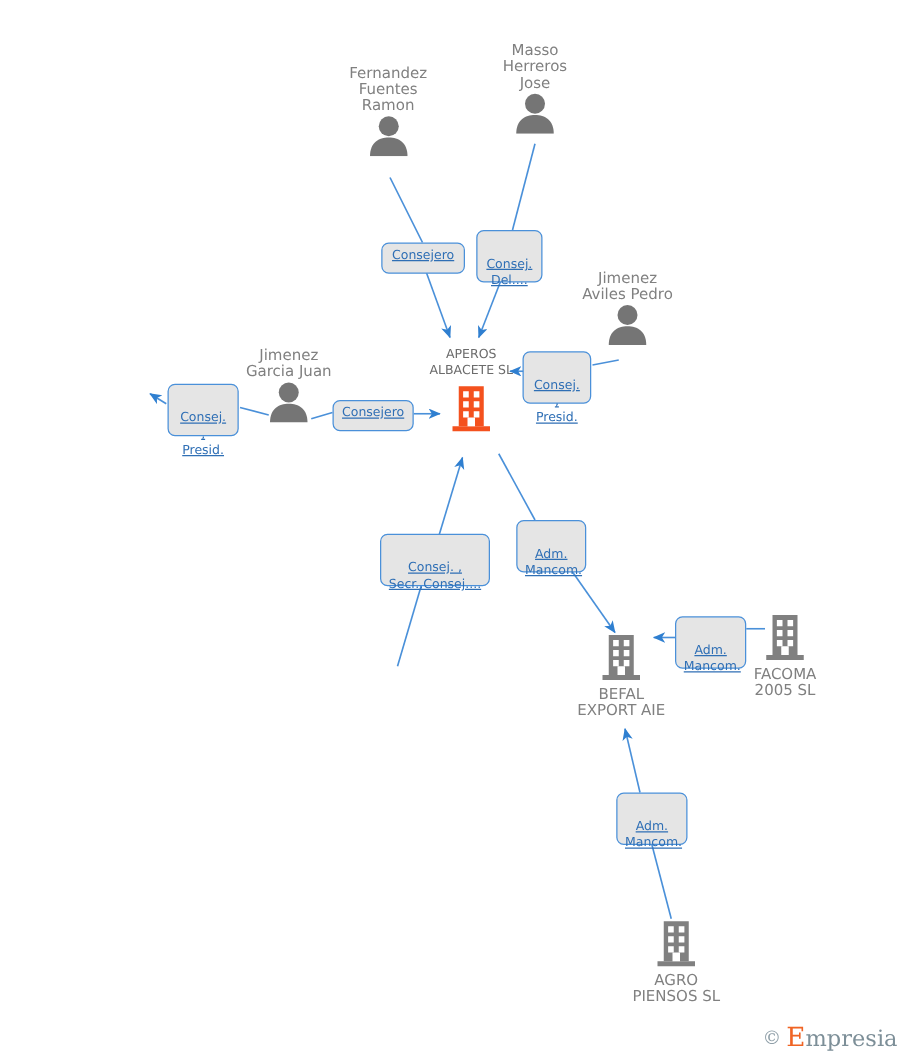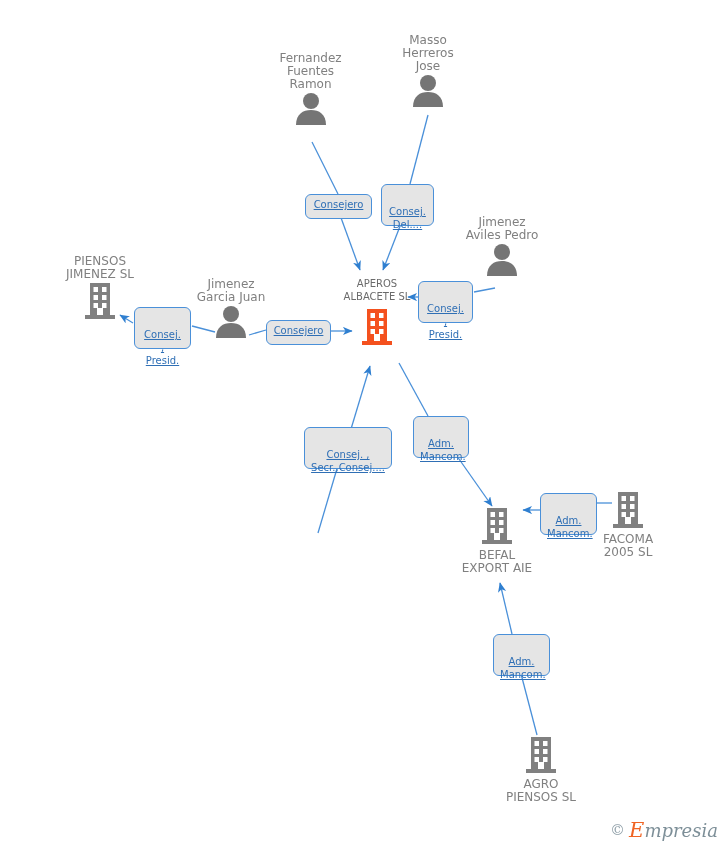--- a/index.html
+++ b/index.html
@@ -72,21 +72,20 @@
     gap: 4px;
     user-select: none;
   }
   .wm-c {
     font-size: 15px;
     color: #8f9fa8;
     font-family: "DejaVu Serif", serif;
   }
   .wm-text {
     font-family: "DejaVu Serif", serif;
-    font-style: italic;
     font-size: 18px;
     color: #7d8f98;
     letter-spacing: 0px;
   }
   .wm-text .wm-e {
     color: #f06424;
     font-size: 21px;
   }
 </style>
 </head>
@@ -166,118 +165,101 @@
     <div class="node-caption">Jimenez
 Aviles Pedro</div>
     <span class="icon-wrap">
       <svg width="36" height="34" viewBox="0 0 36 34">
         <circle cx="18" cy="10" r="8" fill="#757575"></circle>
         <path d="M3,34 C3,23 10,19 18,19 C26,19 33,23 33,34 Z" fill="#757575"></path>
       </svg>
     </span>
   </div>
 
-  <div class="node" style="left:52px; top:255px; width:96px;">
-    <div class="node-caption">PIENSOS
-JIMENEZ SL</div>
+
+  <div class="node" style="left:183px; top:278px; width:96px;">
+    <div class="node-caption">Jimenez
+Garcia Juan</div>
+    <span class="icon-wrap">
+      <svg width="36" height="34" viewBox="0 0 36 34">
+        <circle cx="18" cy="10" r="8" fill="#757575"></circle>
+        <path d="M3,34 C3,23 10,19 18,19 C26,19 33,23 33,34 Z" fill="#757575"></path>
+      </svg>
+    </span>
+  </div>
+
+  <div class="node" style="left:322px; top:277px; width:110px; z-index:1;">
+    <div class="node-caption center">APEROS
+ALBACETE SL</div>
+    <span class="icon-wrap">
+      <svg width="32" height="40" viewBox="0 0 32 40" style="margin-top:4px;">
+        <rect x="6" y="2" width="20" height="32" fill="#f4511e"></rect>
+        <rect x="1" y="34" width="30" height="4" fill="#f4511e"></rect>
+        <rect x="9.5" y="6" width="4.5" height="5" fill="#ffffff"></rect>
+        <rect x="18" y="6" width="4.5" height="5" fill="#ffffff"></rect>
+        <rect x="9.5" y="14" width="4.5" height="5" fill="#ffffff"></rect>
+        <rect x="18" y="14" width="4.5" height="5" fill="#ffffff"></rect>
+        <rect x="9.5" y="22" width="4.5" height="5" fill="#ffffff"></rect>
+        <rect x="18" y="22" width="4.5" height="5" fill="#ffffff"></rect>
+        <rect x="13" y="27" width="6" height="7" fill="#ffffff"></rect>
+      </svg>
+    </span>
+  </div>
+
+
+  <div class="node" style="left:449px; top:506px; width:96px;">
     <span class="icon-wrap">
       <svg width="32" height="40" viewBox="0 0 32 40">
         <rect x="6" y="2" width="20" height="32" fill="#808080"></rect>
         <rect x="1" y="34" width="30" height="4" fill="#808080"></rect>
         <rect x="9.5" y="6" width="4.5" height="5" fill="#ffffff"></rect>
         <rect x="18" y="6" width="4.5" height="5" fill="#ffffff"></rect>
         <rect x="9.5" y="14" width="4.5" height="5" fill="#ffffff"></rect>
         <rect x="18" y="14" width="4.5" height="5" fill="#ffffff"></rect>
         <rect x="9.5" y="22" width="4.5" height="5" fill="#ffffff"></rect>
         <rect x="18" y="22" width="4.5" height="5" fill="#ffffff"></rect>
         <rect x="13" y="27" width="6" height="7" fill="#ffffff"></rect>
       </svg>
     </span>
-  </div>
-
-  <div class="node" style="left:183px; top:278px; width:96px;">
-    <div class="node-caption">Jimenez
-Garcia Juan</div>
-    <span class="icon-wrap">
-      <svg width="36" height="34" viewBox="0 0 36 34">
-        <circle cx="18" cy="10" r="8" fill="#757575"></circle>
-        <path d="M3,34 C3,23 10,19 18,19 C26,19 33,23 33,34 Z" fill="#757575"></path>
-      </svg>
-    </span>
-  </div>
-
-  <div class="node" style="left:322px; top:277px; width:110px; z-index:1;">
-    <div class="node-caption center">APEROS
-ALBACETE SL</div>
-    <span class="icon-wrap">
-      <svg width="32" height="40" viewBox="0 0 32 40" style="margin-top:4px;">
-        <rect x="6" y="2" width="20" height="32" fill="#f4511e"></rect>
-        <rect x="1" y="34" width="30" height="4" fill="#f4511e"></rect>
-        <rect x="9.5" y="6" width="4.5" height="5" fill="#ffffff"></rect>
-        <rect x="18" y="6" width="4.5" height="5" fill="#ffffff"></rect>
-        <rect x="9.5" y="14" width="4.5" height="5" fill="#ffffff"></rect>
-        <rect x="18" y="14" width="4.5" height="5" fill="#ffffff"></rect>
-        <rect x="9.5" y="22" width="4.5" height="5" fill="#ffffff"></rect>
-        <rect x="18" y="22" width="4.5" height="5" fill="#ffffff"></rect>
-        <rect x="13" y="27" width="6" height="7" fill="#ffffff"></rect>
-      </svg>
-    </span>
-  </div>
-
-
-  <div class="node" style="left:449px; top:506px; width:96px;">
+    <div class="node-caption" style="margin-top:3px;">BEFAL
+EXPORT AIE</div>
+  </div>
+
+  <div class="node" style="left:580px; top:490px; width:96px;text-align:center;">
     <span class="icon-wrap">
       <svg width="32" height="40" viewBox="0 0 32 40">
         <rect x="6" y="2" width="20" height="32" fill="#808080"></rect>
         <rect x="1" y="34" width="30" height="4" fill="#808080"></rect>
         <rect x="9.5" y="6" width="4.5" height="5" fill="#ffffff"></rect>
         <rect x="18" y="6" width="4.5" height="5" fill="#ffffff"></rect>
         <rect x="9.5" y="14" width="4.5" height="5" fill="#ffffff"></rect>
         <rect x="18" y="14" width="4.5" height="5" fill="#ffffff"></rect>
         <rect x="9.5" y="22" width="4.5" height="5" fill="#ffffff"></rect>
         <rect x="18" y="22" width="4.5" height="5" fill="#ffffff"></rect>
         <rect x="13" y="27" width="6" height="7" fill="#ffffff"></rect>
       </svg>
     </span>
-    <div class="node-caption" style="margin-top:3px;">BEFAL
-EXPORT AIE</div>
-  </div>
-
-  <div class="node" style="left:580px; top:490px; width:96px;text-align:center;">
+    <div class="node-caption" style="margin-top:3px;">FACOMA
+2005 SL</div>
+  </div>
+
+  <div class="node" style="left:493px; top:735px; width:96px;">
     <span class="icon-wrap">
       <svg width="32" height="40" viewBox="0 0 32 40">
         <rect x="6" y="2" width="20" height="32" fill="#808080"></rect>
         <rect x="1" y="34" width="30" height="4" fill="#808080"></rect>
         <rect x="9.5" y="6" width="4.5" height="5" fill="#ffffff"></rect>
         <rect x="18" y="6" width="4.5" height="5" fill="#ffffff"></rect>
         <rect x="9.5" y="14" width="4.5" height="5" fill="#ffffff"></rect>
         <rect x="18" y="14" width="4.5" height="5" fill="#ffffff"></rect>
         <rect x="9.5" y="22" width="4.5" height="5" fill="#ffffff"></rect>
         <rect x="18" y="22" width="4.5" height="5" fill="#ffffff"></rect>
         <rect x="13" y="27" width="6" height="7" fill="#ffffff"></rect>
       </svg>
     </span>
-    <div class="node-caption" style="margin-top:3px;">FACOMA
-2005 SL</div>
-  </div>
-
-  <div class="node" style="left:493px; top:735px; width:96px;">
-    <span class="icon-wrap">
-      <svg width="32" height="40" viewBox="0 0 32 40">
-        <rect x="6" y="2" width="20" height="32" fill="#808080"></rect>
-        <rect x="1" y="34" width="30" height="4" fill="#808080"></rect>
-        <rect x="9.5" y="6" width="4.5" height="5" fill="#ffffff"></rect>
-        <rect x="18" y="6" width="4.5" height="5" fill="#ffffff"></rect>
-        <rect x="9.5" y="14" width="4.5" height="5" fill="#ffffff"></rect>
-        <rect x="18" y="14" width="4.5" height="5" fill="#ffffff"></rect>
-        <rect x="9.5" y="22" width="4.5" height="5" fill="#ffffff"></rect>
-        <rect x="18" y="22" width="4.5" height="5" fill="#ffffff"></rect>
-        <rect x="13" y="27" width="6" height="7" fill="#ffffff"></rect>
-      </svg>
-    </span>
     <div class="node-caption" style="margin-top:3px;">AGRO
 PIENSOS SL</div>
   </div>
 
   <div class="edge-label" style="left:305px; top:194px; width:67px; height:21px; padding-top:3px;">Consejero</div>
 
   <div class="edge-label" style="left:381px; top:184px; width:53px; height:33px;">Consej.
 Del....</div>
 
   <div class="edge-label" style="left:418px; top:281px; width:55px; height:33px; z-index:2;">Consej. ,

